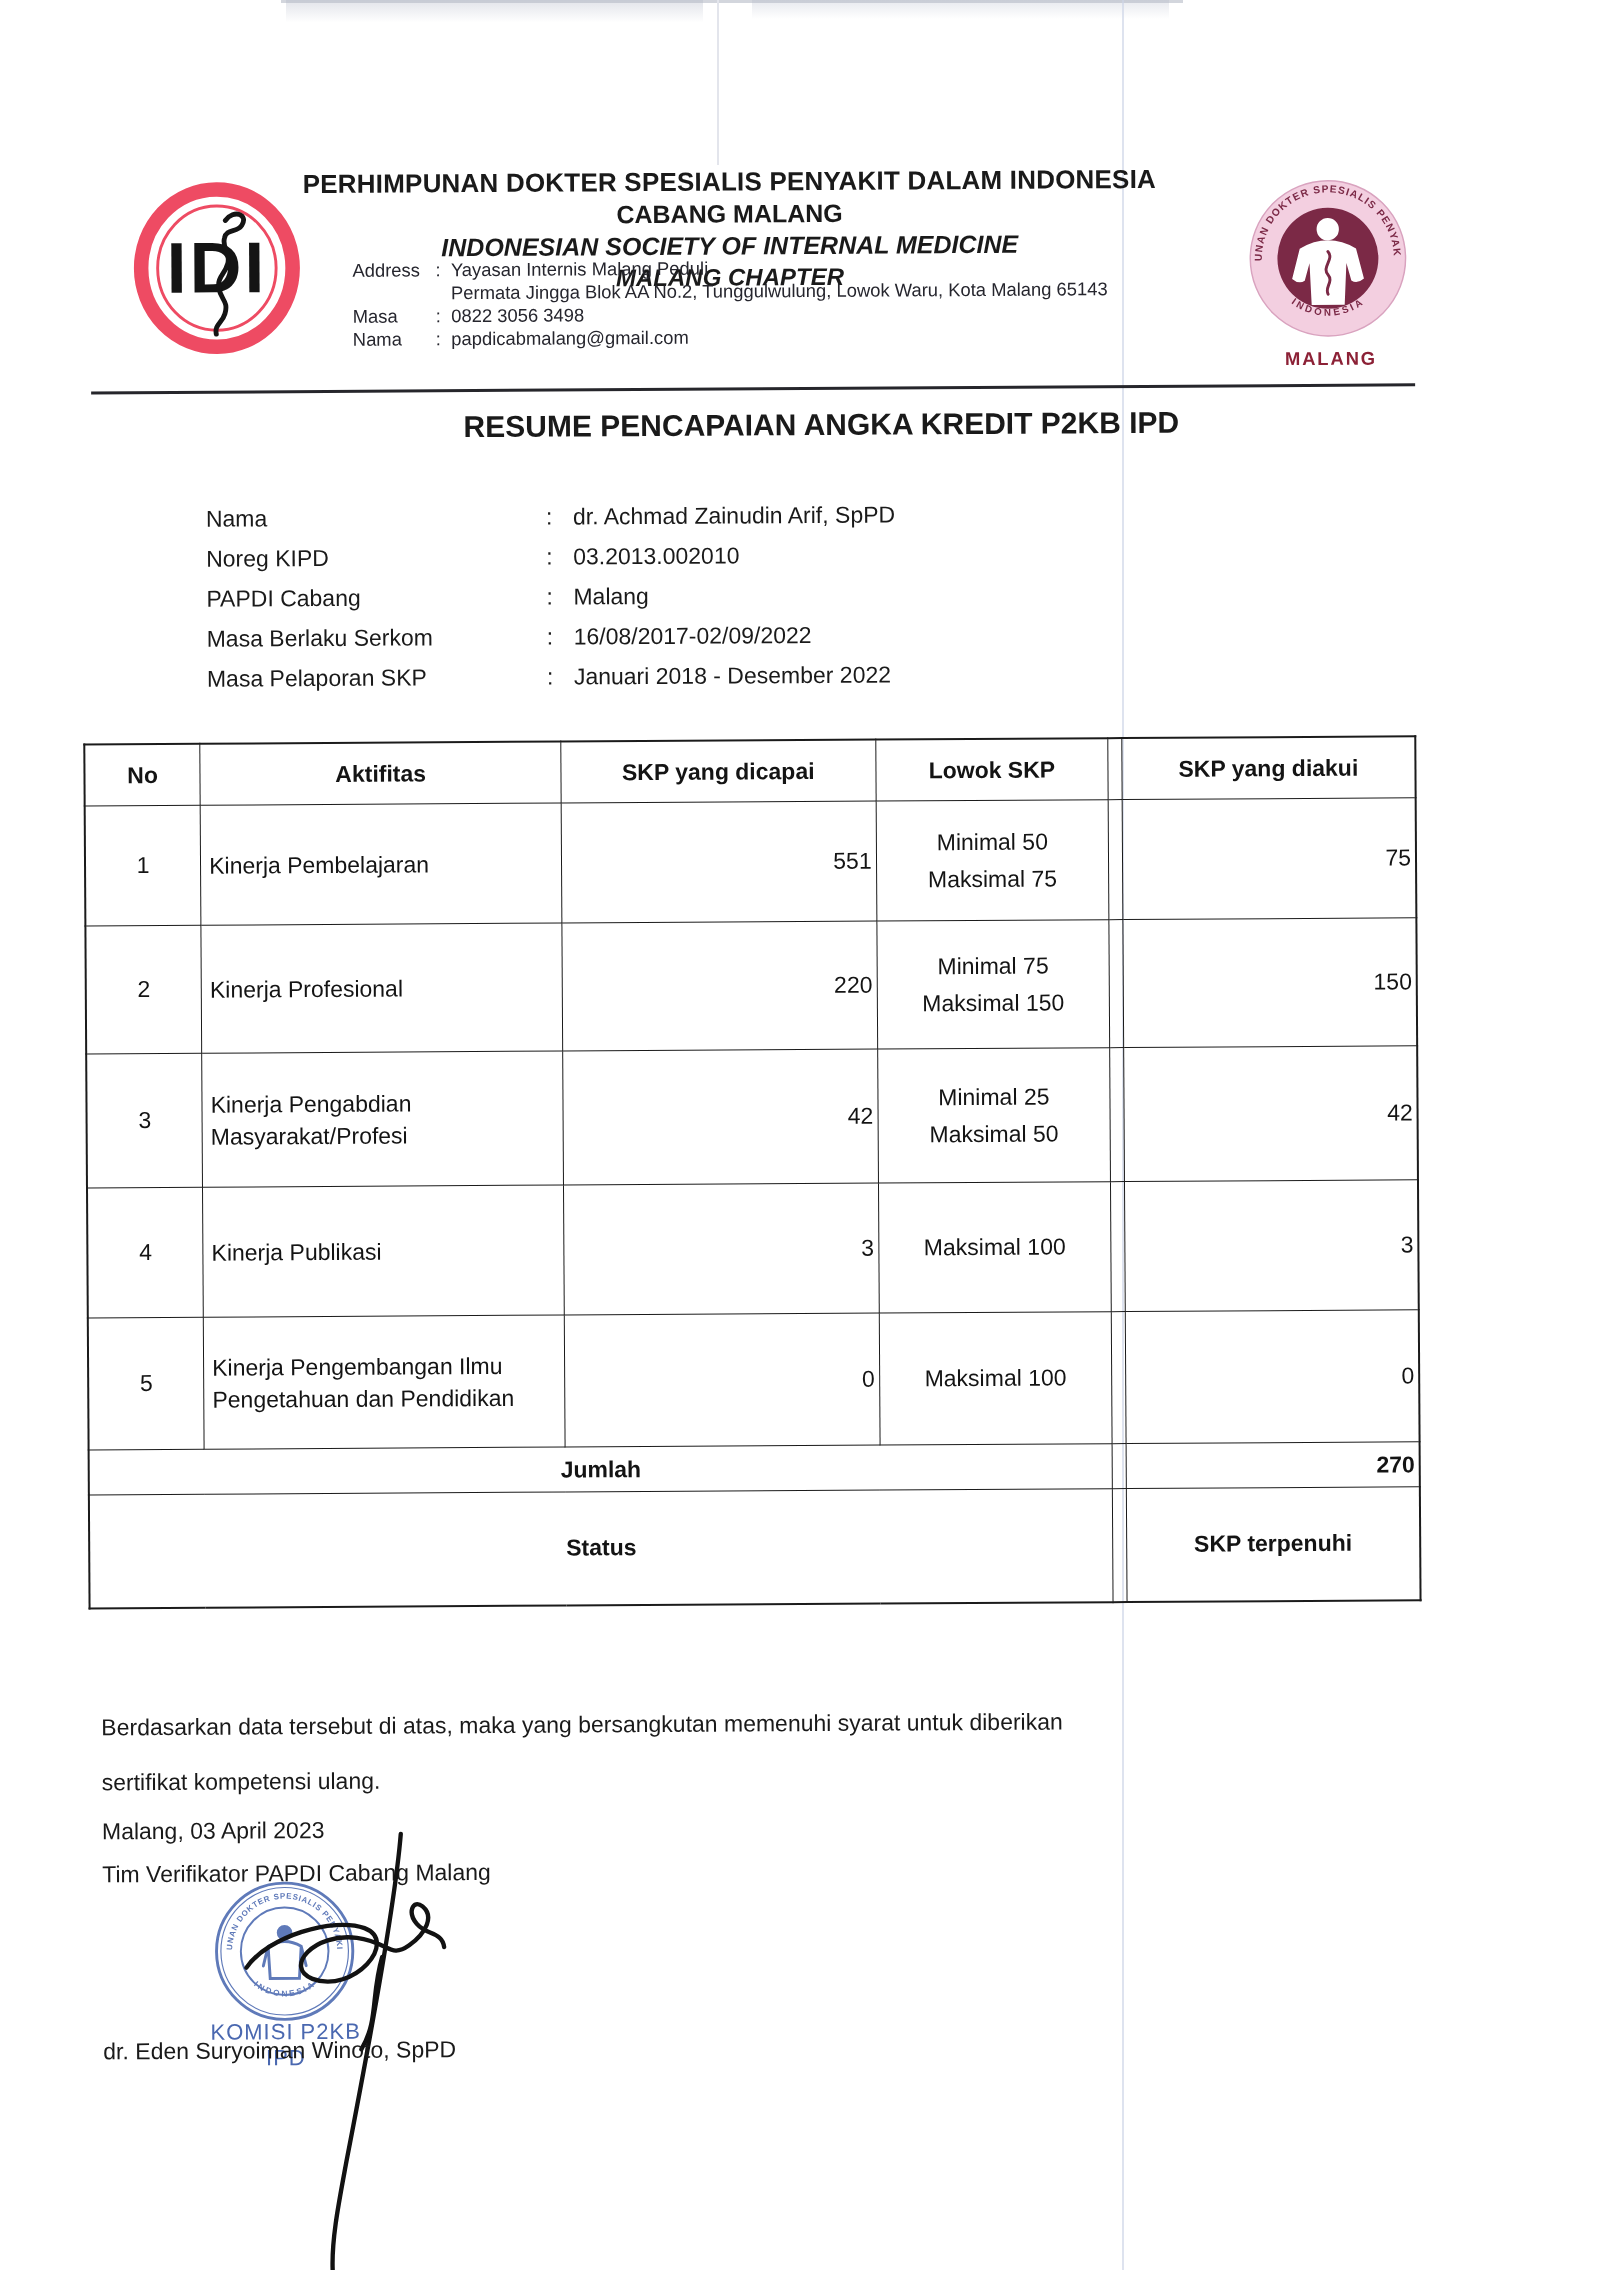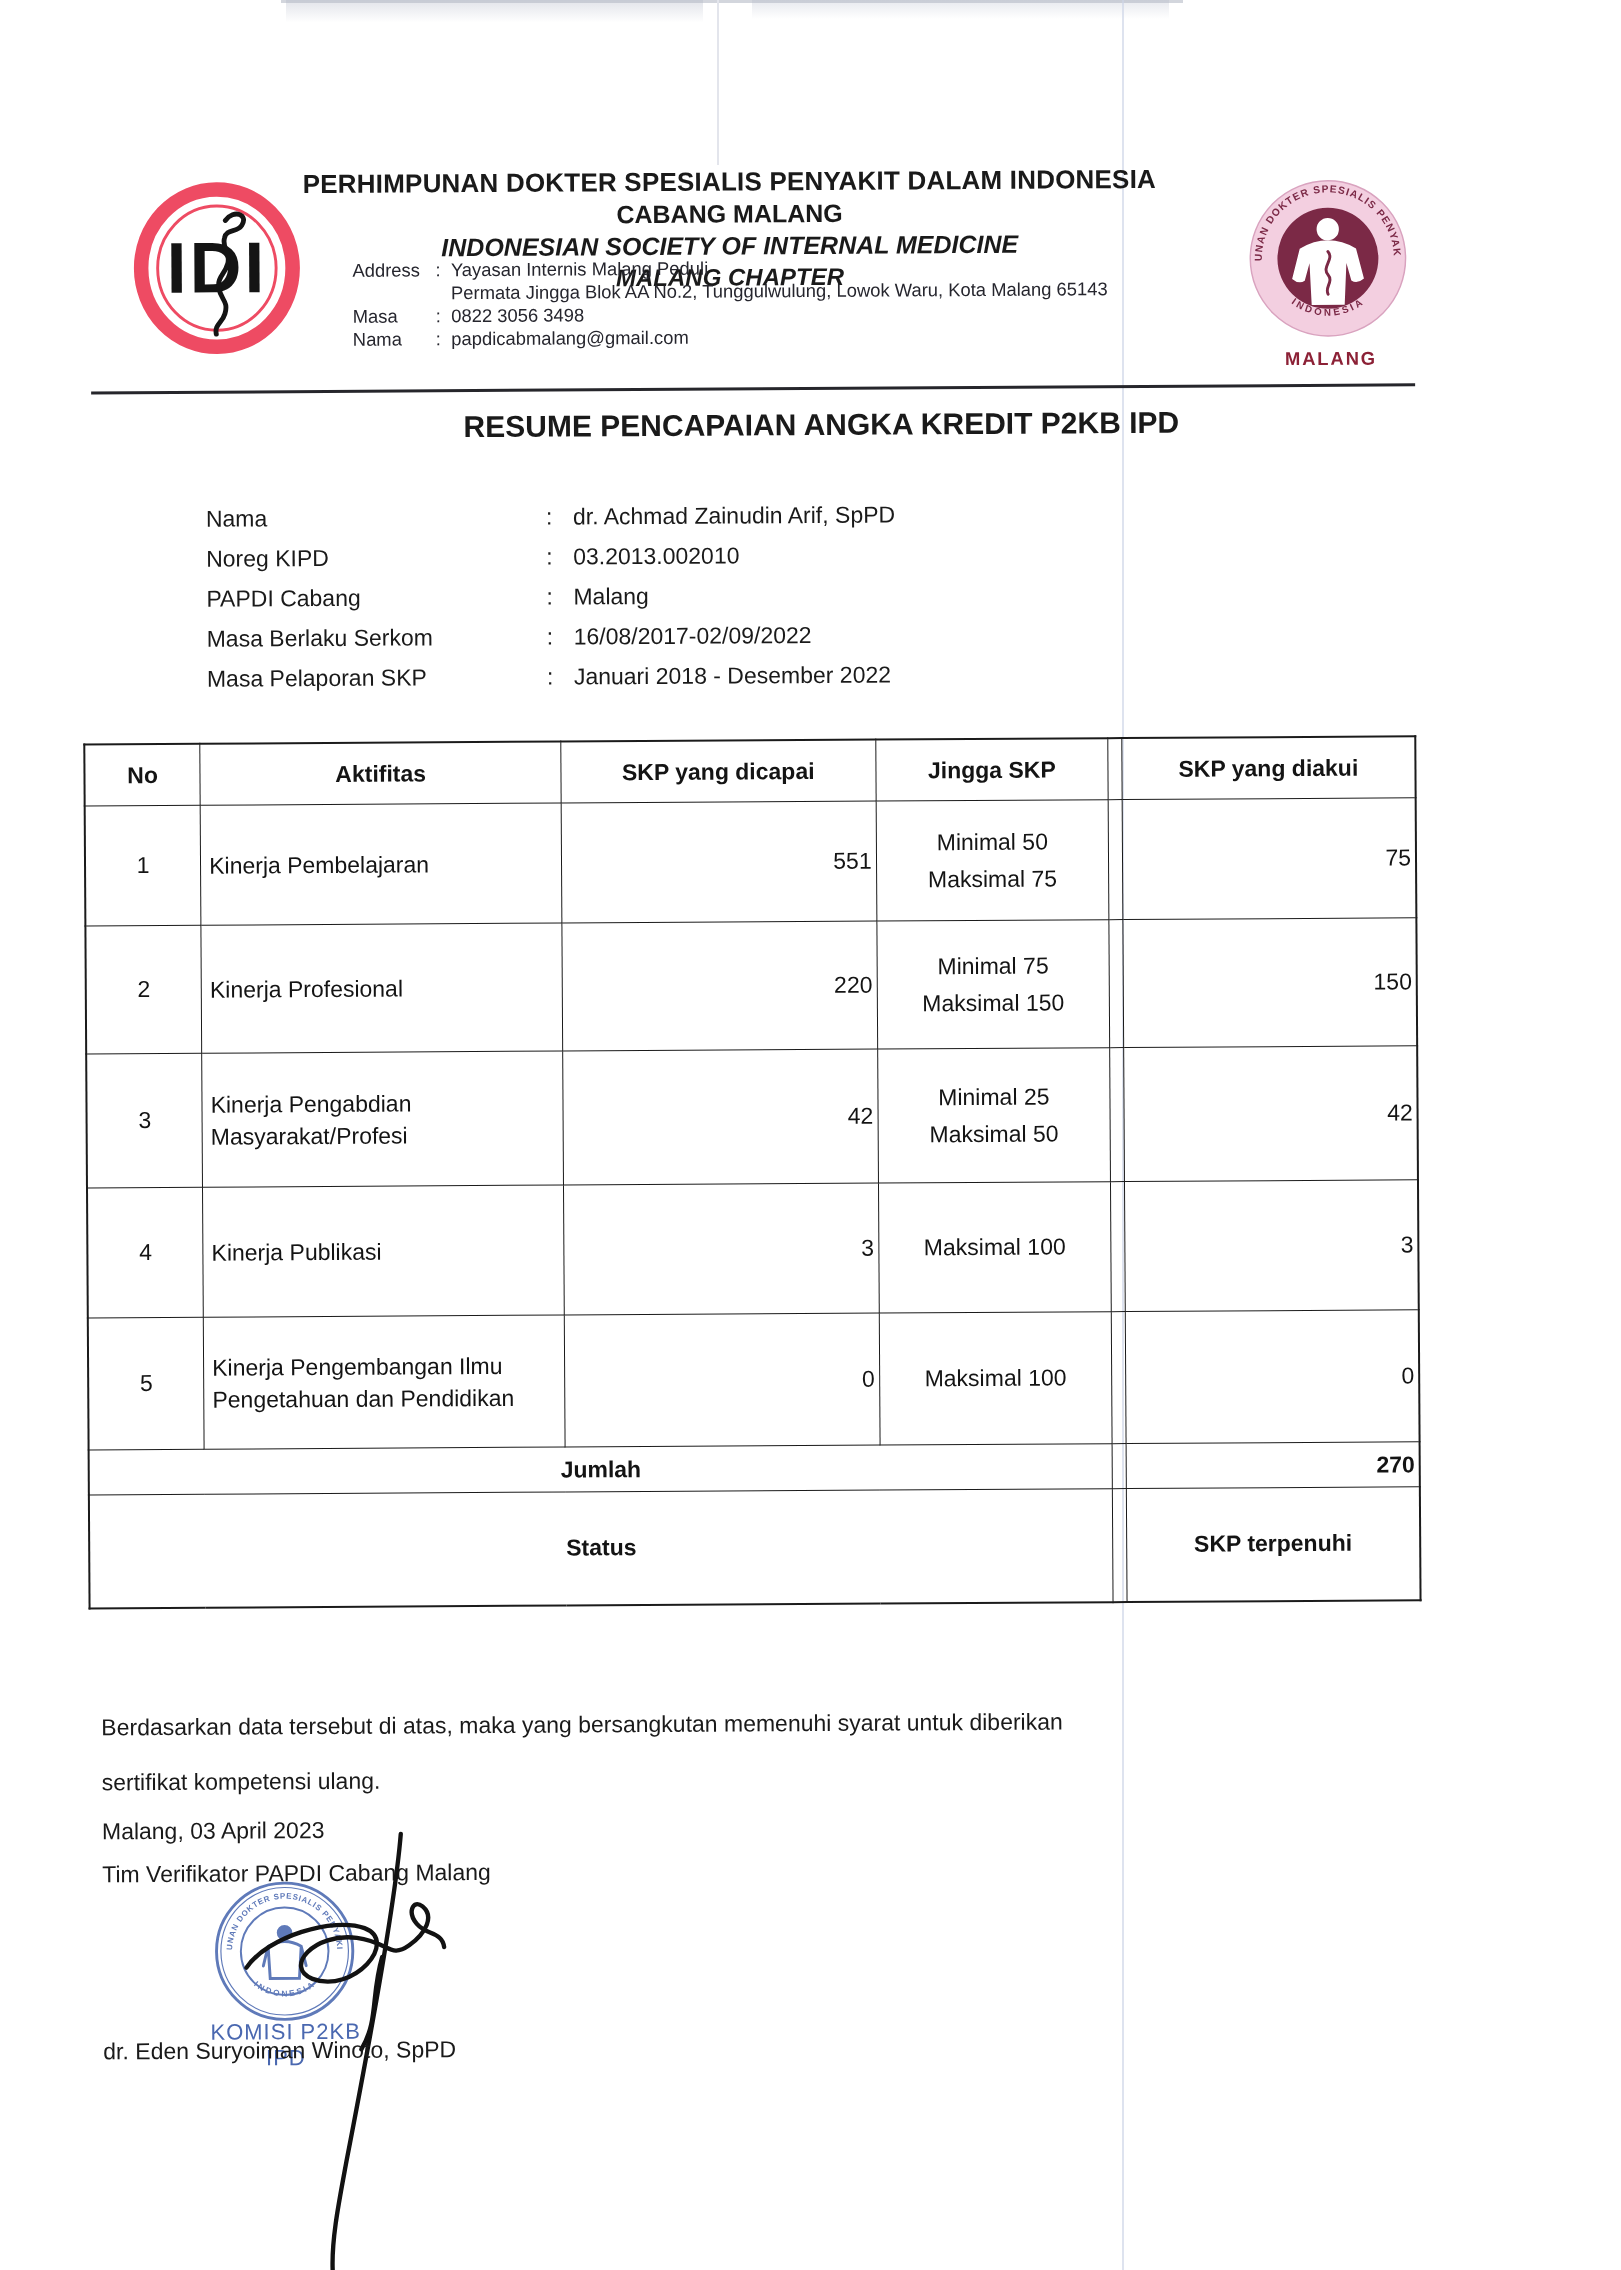--- a/index.html
+++ b/index.html
@@ -169,21 +169,21 @@
           <col style="width:315px">
         <col style="width:233px">
           <col style="width:13.6px">
           <col style="width:294px">
       </colgroup>
       <tbody>
           <tr>
         <th>No</th>
         <th>Aktifitas</th>
         <th>SKP yang dicapai</th>
-        <th>Jingga SKP</th>
+        <th>Lowok SKP</th>
         <th></th>
         <th>SKP yang diakui</th>
       </tr>
       <tr class="row-h1">
         <td class="cell-no">1</td>
         <td class="cell-akt">Kinerja Pembelajaran</td>
         <td class="cell-num">551</td>
         <td class="cell-target">
           <div>Minimal 50</div>
           <div>Maksimal 75</div>

